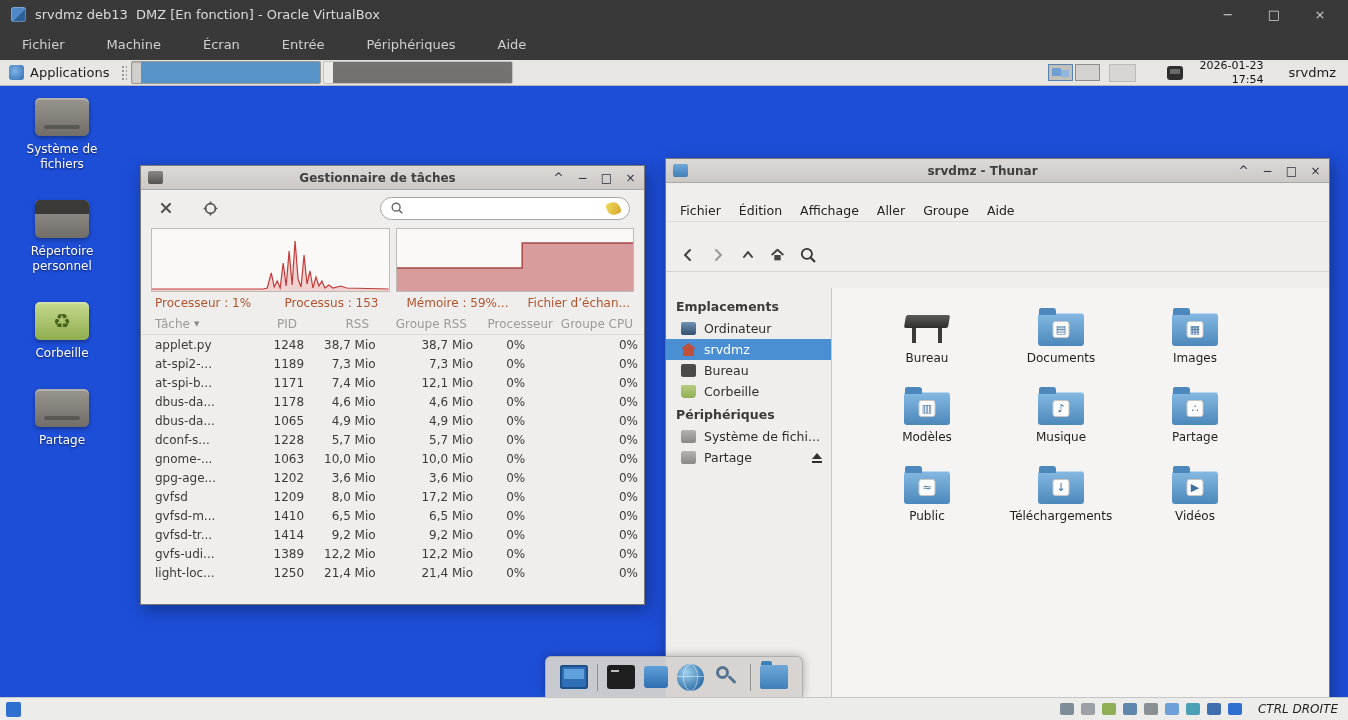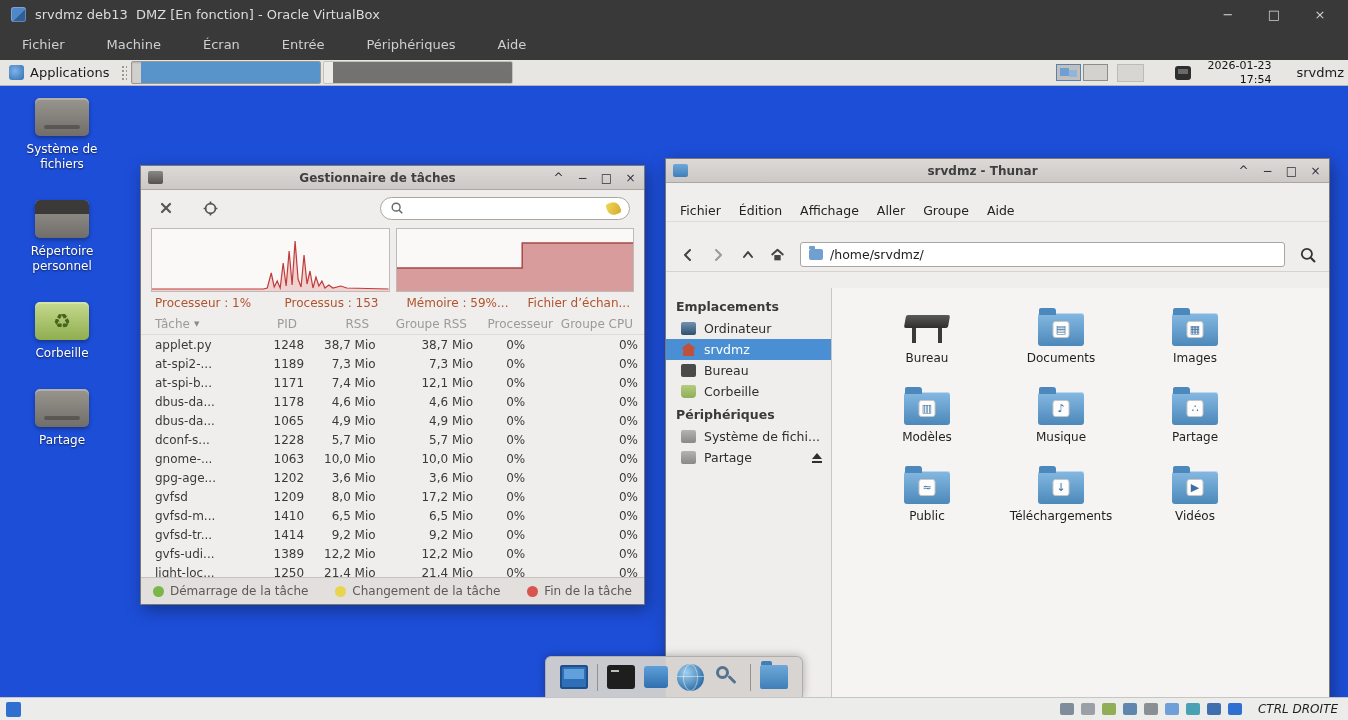--- a/index.html
+++ b/index.html
@@ -22,21 +22,21 @@
   .xfce-panel{position:absolute;left:0;top:0;width:100%;height:26px;background:#e8e6e3;border-bottom:1px solid #b9b7b4;display:flex;align-items:center;font-size:13px;color:#1a1a1a;box-sizing:border-box;}
   .apps-btn{display:flex;align-items:center;gap:6px;padding:0 9px;height:100%;}
   .apps-icon{width:15px;height:15px;border-radius:3px;background:radial-gradient(circle at 40% 40%,#7fb3e8,#2f6fb0);}
   .panel-handle{width:6px;height:16px;margin:0 3px;background-image:radial-gradient(#9a9895 1px,transparent 1.4px);background-size:4px 4px;}
   .task-buttons{display:flex;height:100%;align-items:center;}
   .task-btn{display:flex;align-items:center;gap:6px;height:21px;margin:0 1px;padding:0 9px;width:170px;font-size:12px;background:#ecebe8;border:1px solid #c4c2bf;border-radius:2px;overflow:hidden;white-space:nowrap;}
   .task-btn.active{background:#d2cfcc;border-color:#9a9895;box-shadow:inset 0 1px 2px rgba(0,0,0,.15);}
   .task-icon{width:13px;height:12px;border-radius:2px;flex:none;}
   .task-icon.thunar{background:linear-gradient(#6fa8d8,#3f7fb8);}
   .task-icon.taskman{background:linear-gradient(#8a8886,#5f5d5b);}
-  .panel-right{margin-left:auto;display:flex;align-items:center;gap:9px;padding-right:0;}
+  .panel-right{margin-left:auto;display:flex;align-items:center;gap:9px;padding-right:8px;}
   .ws-switcher{display:flex;gap:2px;}
   .ws{width:25px;height:17px;border:1px solid #8f8d8a;background:#d4d2cf;position:relative;box-sizing:border-box;}
   .ws.active{background:#c2c0bd;border-color:#5a82b0;}
   .ws.active::before{content:"";position:absolute;left:3px;top:3px;width:9px;height:8px;background:#6f9fd0;}
   .ws.active::after{content:"";position:absolute;right:3px;top:5px;width:8px;height:7px;background:#8fb5dd;}
   .panel-block{width:27px;height:18px;background:#d8d6d3;border:1px solid #bdbbb8;box-sizing:border-box;}
   .tray-icon{width:16px;height:14px;background:#2e2e2e;border-radius:3px;margin-left:22px;position:relative;}
   .tray-icon::after{content:"";position:absolute;left:3px;top:3px;width:10px;height:5px;background:#6a6a6a;}
   .clock{text-align:right;font-size:11px;line-height:1.2;color:#111;margin-left:8px;}
   .user-label{font-size:13px;margin-left:16px;padding-right:4px;}
@@ -437,37 +437,20 @@
 
           <div class="trow">
             <span class="c0">light-loc...</span>
             <span class="c1">1250</span>
             <span class="c2">21,4 Mio</span>
             <span class="c3">21,4 Mio</span>
             <span class="c4">0%</span>
             <span class="c5">0%</span>
           </div>
         </div>
-      <div class="tm-footer">
-
-          <div class="leg">
-            <span class="dot" style="background: rgb(122, 182, 72);"></span>
-            <span>Démarrage de la tâche</span>
-          </div>
-
-          <div class="leg">
-            <span class="dot" style="background: rgb(232, 212, 77);"></span>
-            <span>Changement de la tâche</span>
-          </div>
-
-          <div class="leg">
-            <span class="dot" style="background: rgb(217, 83, 79);"></span>
-            <span>Fin de la tâche</span>
-          </div>
-        </div>
     </div>
 
     <div class="win thunar">
       <div class="wtitle">
         <span class="wicon th-ic"></span>
         <span class="wtitle-text">srvdmz - Thunar</span>
         <div class="wbtns">
           <span class="wbtn">^</span>
           <span class="wbtn">−</span>
           <span class="wbtn">□</span>
@@ -498,24 +481,20 @@
           <svg width="16" height="16" viewBox="0 0 16 16">
               <path d="M4 10 L8 5 L12 10" stroke="#444" stroke-width="2" fill="none" stroke-linecap="round" stroke-linejoin="round"></path>
             </svg>
         </div>
         <div class="nav-btn">
           <svg width="17" height="17" viewBox="0 0 16 16">
               <path d="M2.5 8.5 L8 3.5 L13.5 8.5" stroke="#444" stroke-width="1.8" fill="none" stroke-linejoin="round"></path>
               <rect x="5" y="8.5" width="6" height="5" fill="#444"></rect>
             </svg>
         </div>
-        <div class="path-entry">
-          <span class="mini-folder"></span>
-          <span>/home/srvdmz/</span>
-        </div>
         <div class="nav-btn">
           <svg width="18" height="18" viewBox="0 0 16 16">
               <circle cx="7" cy="7" r="4.5" fill="none" stroke="#333" stroke-width="1.6"></circle>
               <line x1="10.5" y1="10.5" x2="14.2" y2="14.2" stroke="#333" stroke-width="1.9"></line>
             </svg>
         </div>
       </div>
       <div class="th-body">
         <div class="th-sidebar">
           <div class="sb-header">Emplacements</div>

